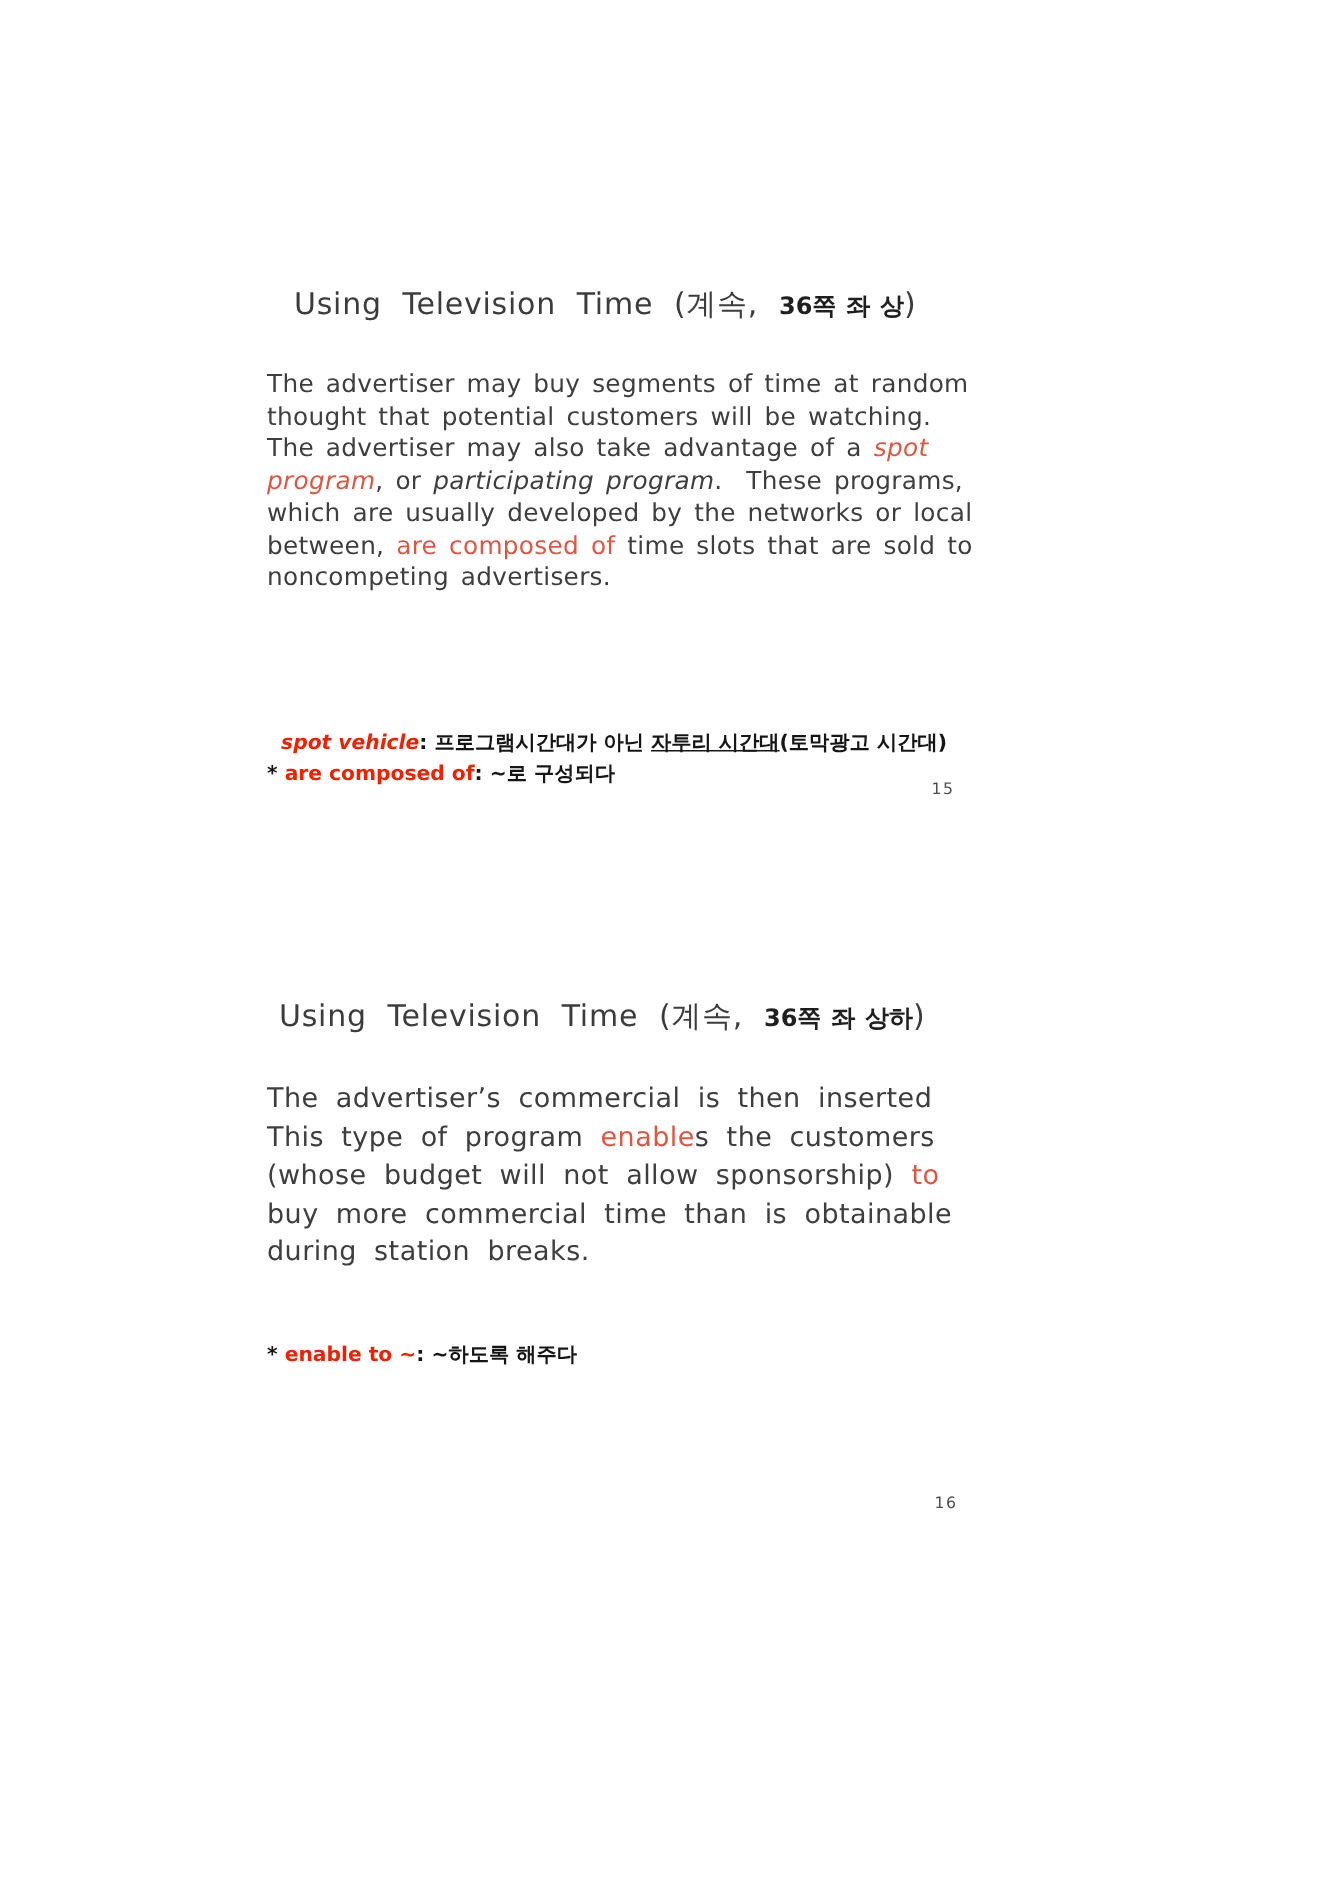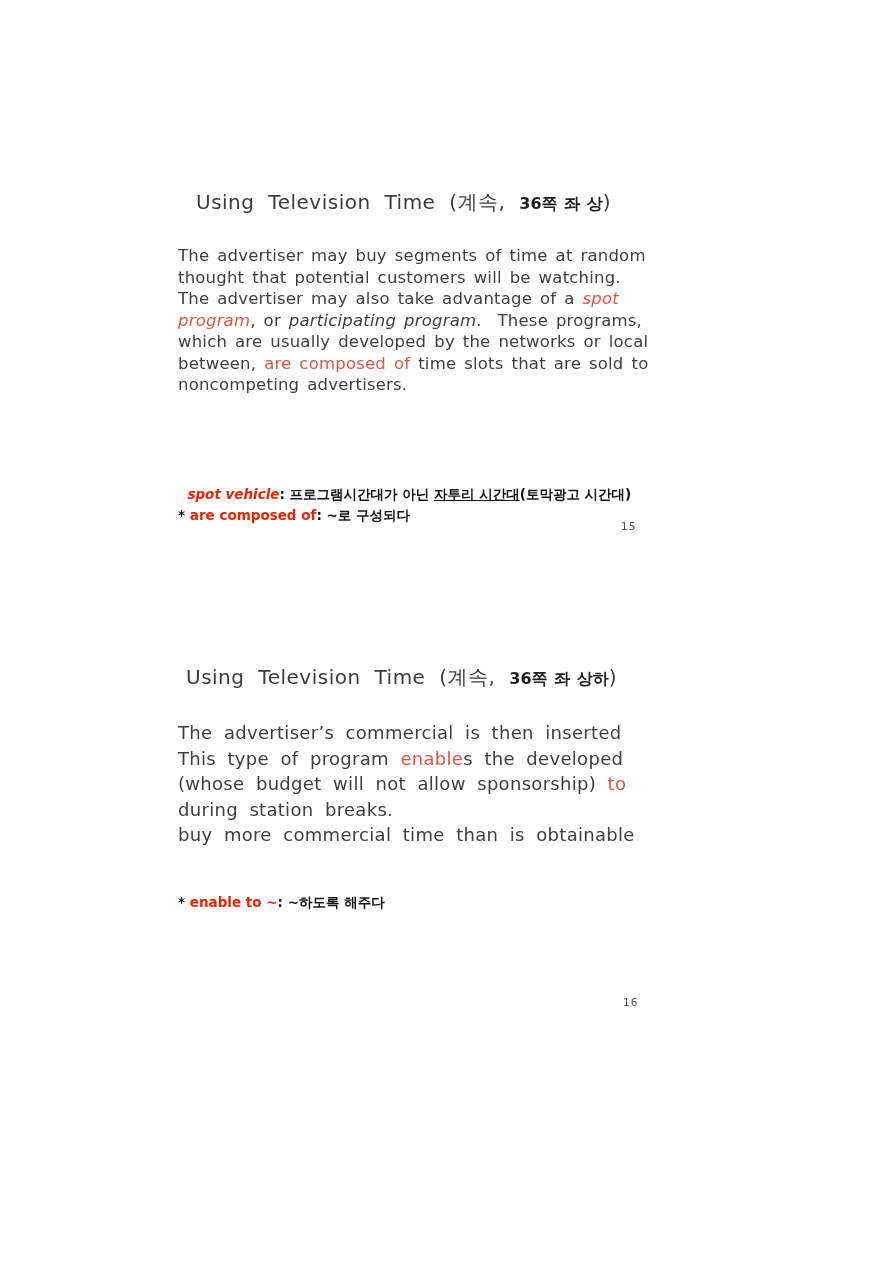--- a/index.html
+++ b/index.html
@@ -63,24 +63,24 @@
     </div>
 
   <div id="page15" class="abs pagenum">15</div>
 
   <div id="slide2-title" class="abs title">
       <div class="ln"><span>Using Television Time (계속, </span><span class="krb">36쪽 좌 상하</span><span>)</span></div>
     </div>
 
   <div id="slide2-body" class="abs body2">
       <div class="ln"><span>The advertiser’s commercial is then inserted</span></div>
-      <div class="ln"><span>This type of program </span><span class="red">enable</span><span>s the developed</span></div>
+      <div class="ln"><span>This type of program </span><span class="red">enable</span><span>s the customers</span></div>
       <div class="ln"><span>(whose budget will not allow sponsorship) </span><span class="red">to</span></div>
+      <div class="ln"><span>buy more commercial time than is obtainable</span></div>
       <div class="ln"><span>during station breaks.</span></div>
-      <div class="ln"><span>buy more commercial time than is obtainable</span></div>
     </div>
 
   <div id="slide2-notes" class="abs notes">
       <div class="ln"><span>* </span><span class="noteRed">enable to ~</span><span>: ~하도록 해주다</span></div>
     </div>
 
   <div id="page16" class="abs pagenum">16</div>
 
 </div>
 

